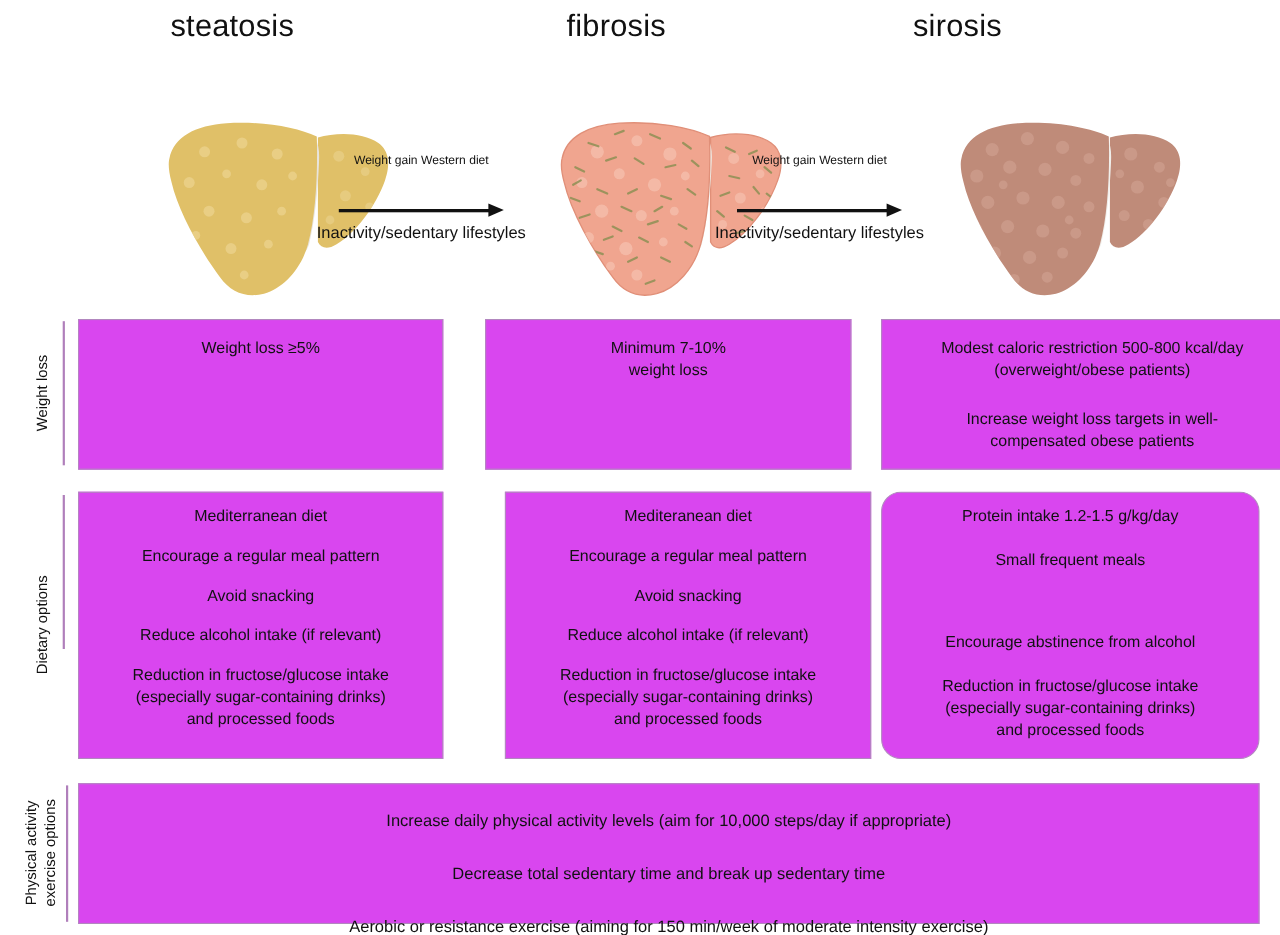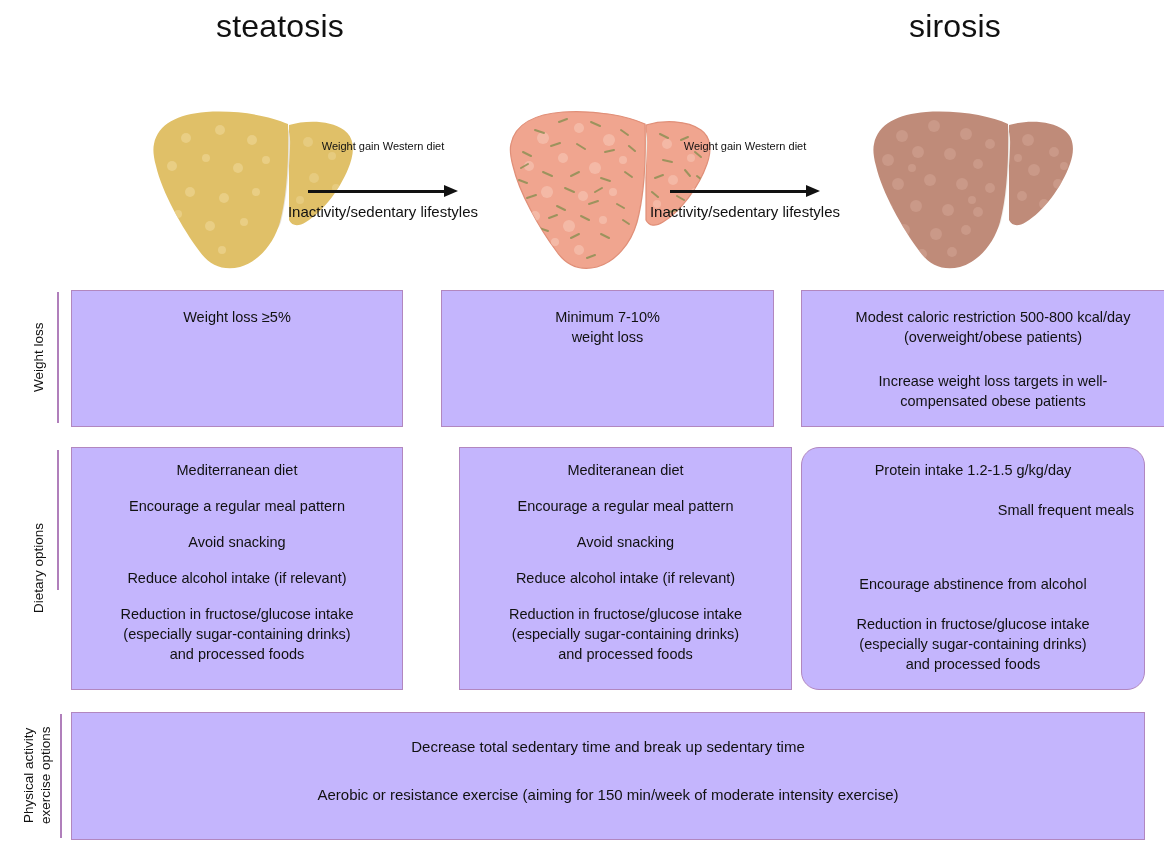--- a/index.html
+++ b/index.html
@@ -10,22 +10,22 @@
     color:#1a1a1a;
     overflow:hidden;
     position:relative;
   }
   .stage{position:absolute;left:0;top:0;width:1164px;height:850px;}
 
   
   .titles{position:absolute;left:0;top:8px;width:1164px;height:54px;}
   .stage-title{
     position:absolute;top:0;
-    font-size:32px;font-weight:400;letter-spacing:.2px;
-    color:#111;text-align:center;white-space:nowrap;
+    font-size:28px;font-weight:400;letter-spacing:.2px;
+    color:#111;white-space:nowrap;
   }
   .stage-title.t0{left:155px;width:250px;}
   .stage-title.t1{left:515px;width:250px;}
   .stage-title.t2{left:830px;width:250px;}
 
   
   .liver{position:absolute;top:100px;width:210px;height:175px;}
   .liver.l0{left:148px;}
   .liver.l1{left:505px;}
   .liver.l2{left:868px;}
@@ -56,21 +56,21 @@
     position:absolute;
     writing-mode:vertical-rl;transform:rotate(180deg);
     font-size:13.5px;line-height:17px;color:#111;
     text-align:center;white-space:pre-line;
   }
   .rowrule{position:absolute;width:2px;background:#b07fbb;}
 
   
   .box{
     position:absolute;
-    background:#c4b5fd;
+    background:#d946ef;
     border:1.5px solid #b287bf;
     box-sizing:border-box;
   }
   .box .inner{
     padding:12px 10px 10px 10px;
     text-align:center;
     font-size:14.5px;
     line-height:20px;
     color:#111;
   }
@@ -80,20 +80,21 @@
   .box.pa .inner{padding-top:24px;font-size:15px;}
   .box.pa .line + .line{margin-top:28px;}
 </style>
 </head>
 <body>
 
 <div class="stage">
 
   <div class="titles">
     <div class="stage-title t0">steatosis</div>
+    <div class="stage-title t1">fibrosis</div>
     <div class="stage-title t2">sirosis</div>
   </div>
 
   <div class="liver l0">
     <svg viewBox="0 0 210 175" xmlns="http://www.w3.org/2000/svg">
       <defs>
         <clipPath id="clipL0">
           <path d="M6,44 C10,24 30,14 58,12 C92,10 122,16 140,24 L140,118 C128,140 110,160 92,166 C76,171 62,166 52,152 C34,128 14,92 8,66 C5,55 5,48 6,44 Z"></path>
         </clipPath>
         <clipPath id="clipR0">
@@ -335,32 +336,33 @@
       <div class="line">Avoid snacking</div>
       <div class="line">Reduce alcohol intake (if relevant)</div>
       <div class="line">Reduction in fructose/glucose intake
 (especially sugar-containing drinks)
 and processed foods</div>
     </div>
   </div>
   <div class="box" style="left:801px;top:447px;width:344px;height:243px;border-radius:18px;">
     <div class="inner">
       <div class="line">Protein intake 1.2-1.5 g/kg/day</div>
-      <div class="line" style="margin-top:20px;text-align:right;">Small frequent meals</div>
+      <div class="line" style="margin-top:20px;">Small frequent meals</div>
       <div class="line" style="margin-top:54px;">Encourage abstinence from alcohol</div>
       <div class="line" style="margin-top:20px;">Reduction in fructose/glucose intake
 (especially sugar-containing drinks)
 and processed foods</div>
     </div>
   </div>
 
   <div class="rowlabel" style="left:20px;top:712px;width:36px;height:126px;">Physical activity
 exercise options</div>
   <div class="rowrule" style="left:60px;top:714px;height:124px;"></div>
 
   <div class="box pa" style="left:71px;top:712px;width:1074px;height:128px;">
     <div class="inner">
+      <div class="line">Increase daily physical activity levels (aim for 10,000 steps/day if appropriate)</div>
       <div class="line">Decrease total sedentary time and break up sedentary time</div>
       <div class="line">Aerobic or resistance exercise (aiming for 150 min/week of moderate intensity exercise)</div>
     </div>
   </div>
 
 </div>
 
 </body></html>

